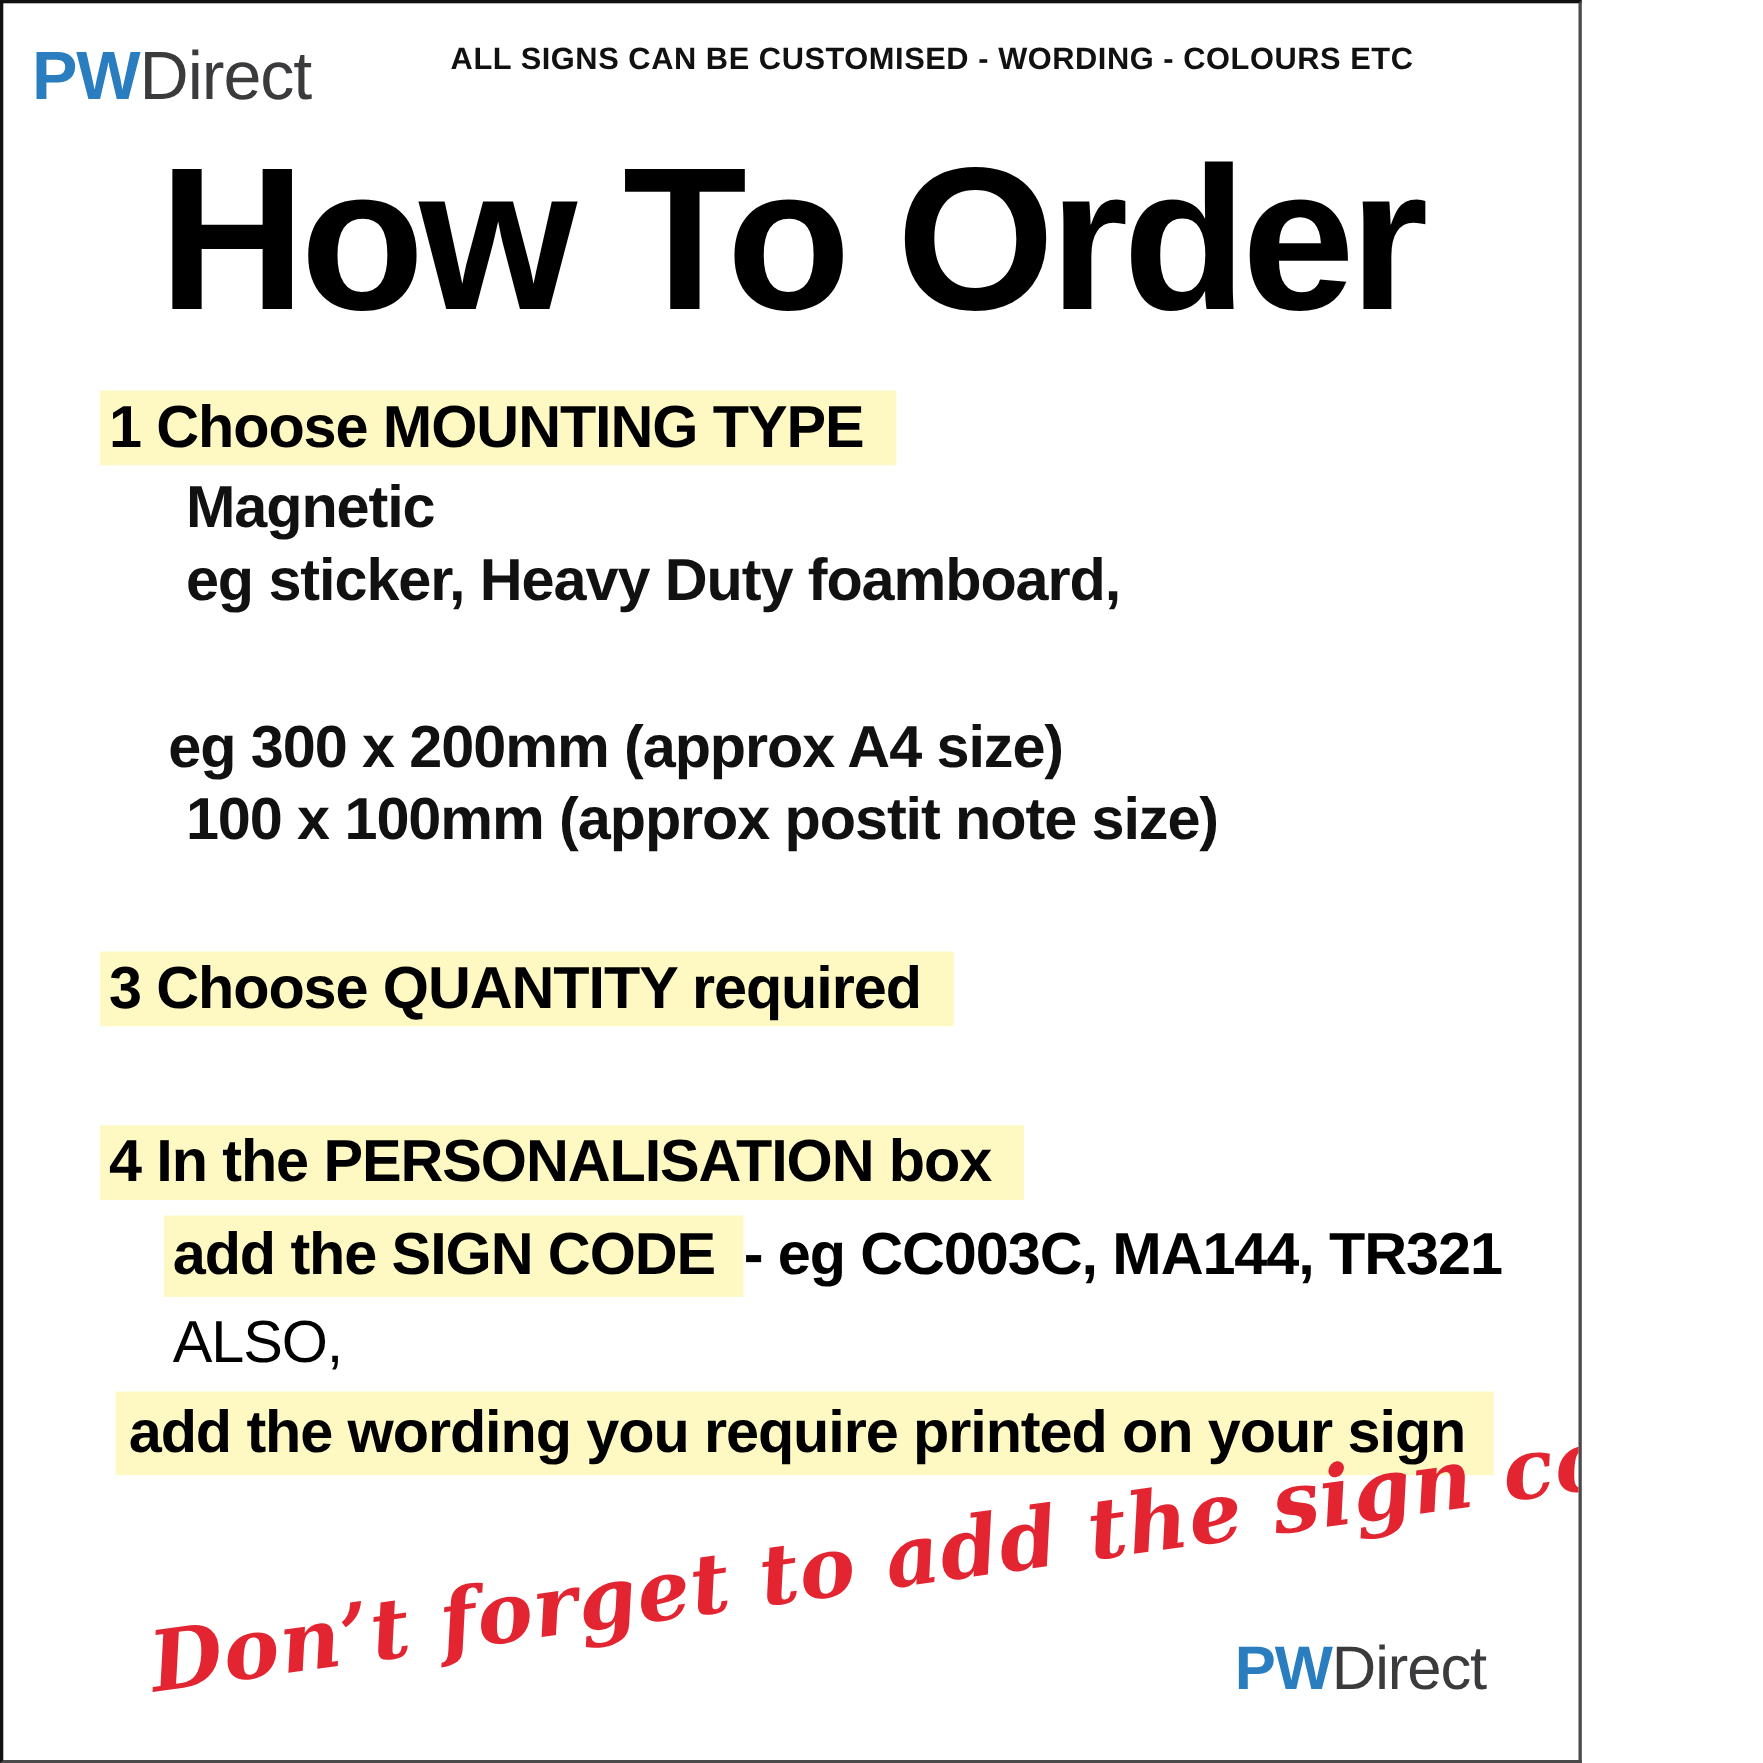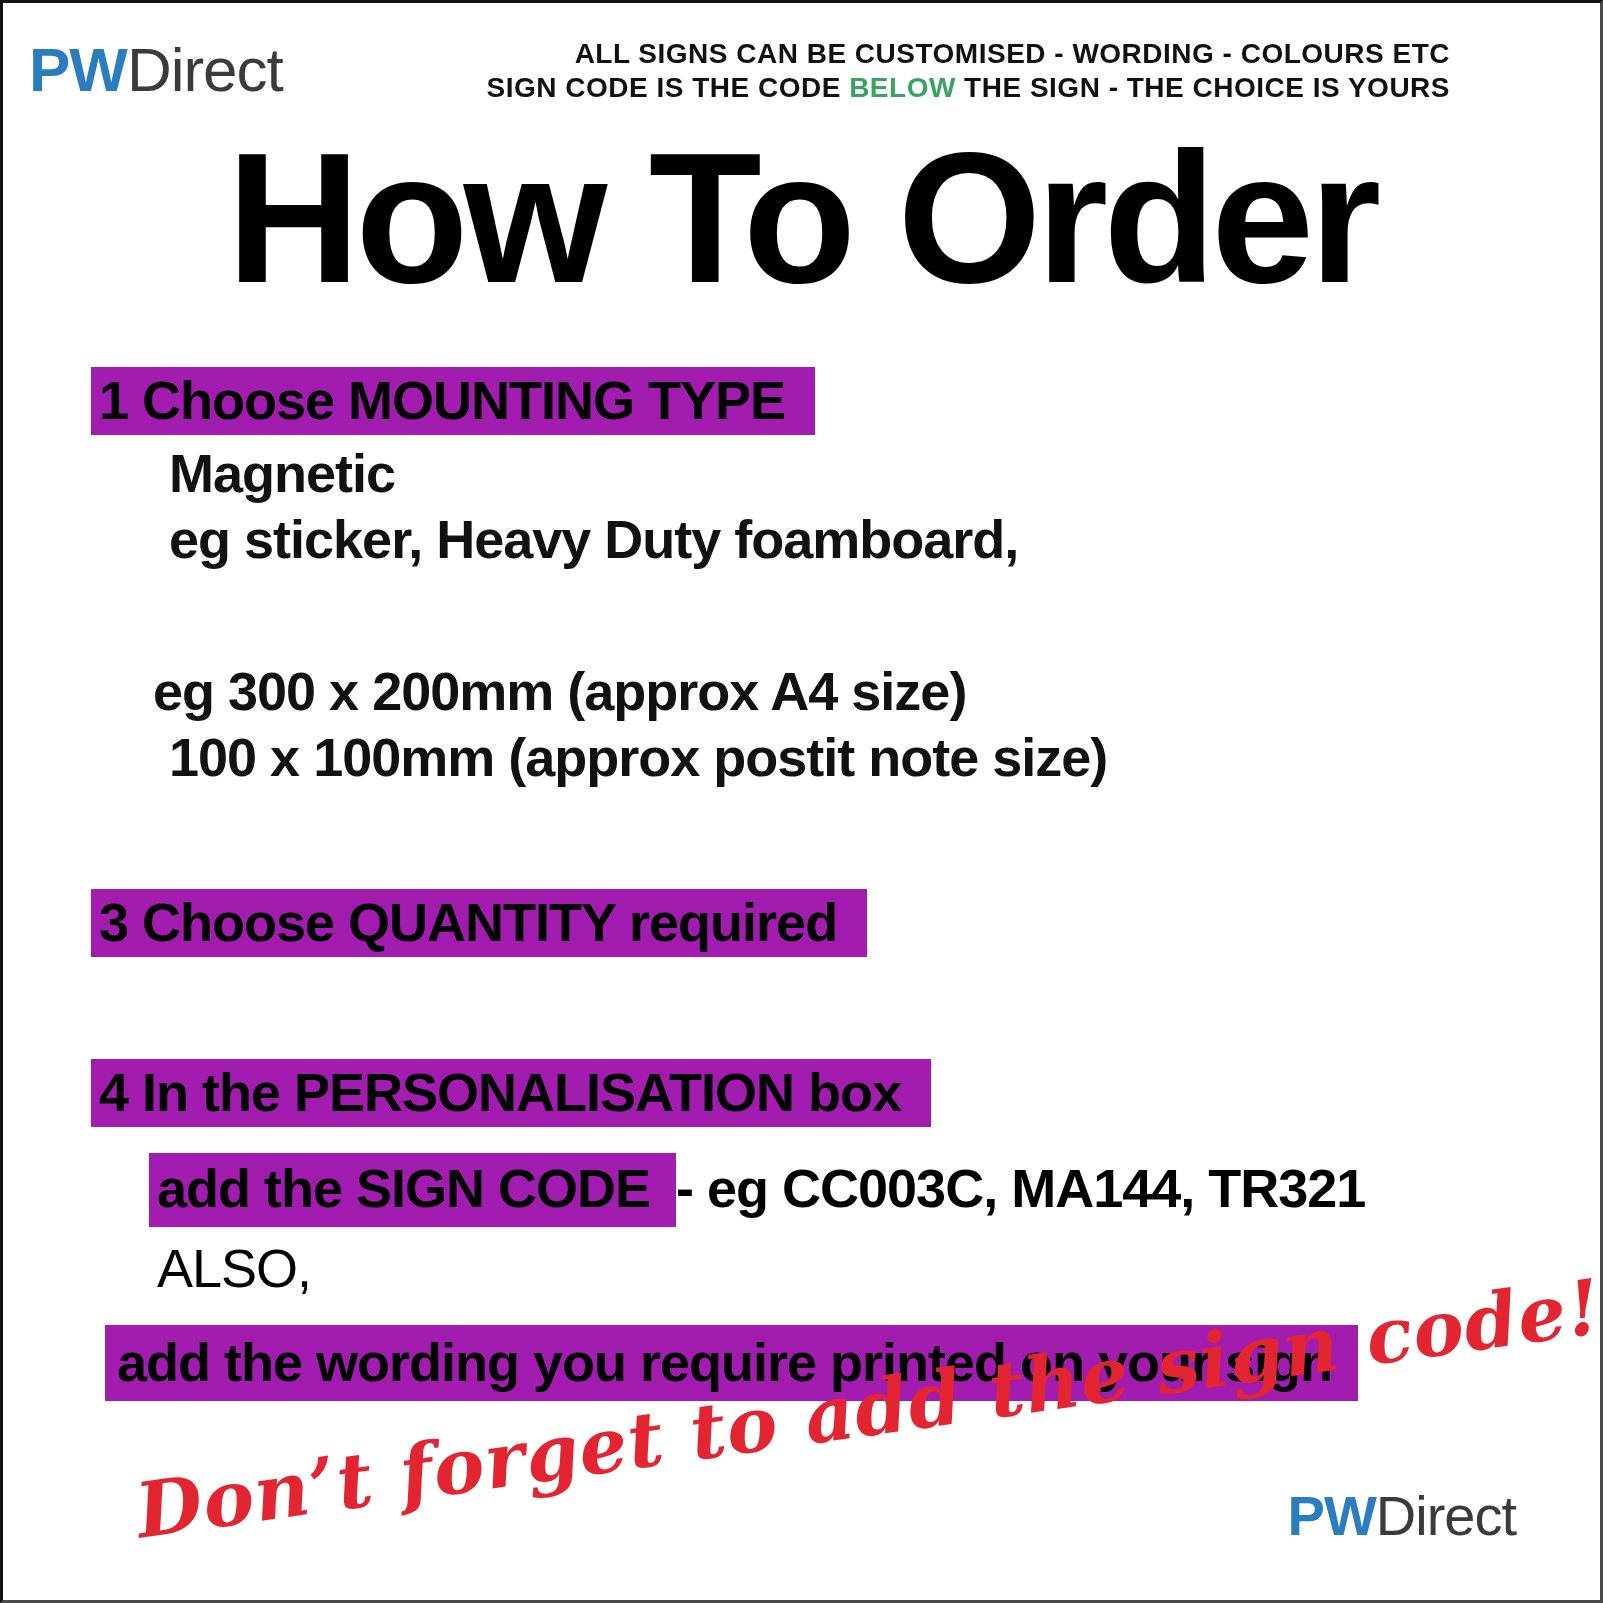--- a/index.html
+++ b/index.html
@@ -3,21 +3,21 @@
 <meta charset="utf-8">
 <style>
   html, body {
     margin: 0;
     padding: 0;
     background: #ffffff;
     font-family: "Liberation Sans", sans-serif;
   }
   .page {
     position: relative;
-    width: 1603px;
+    width: 1438px;
     height: 1603px;
     box-sizing: border-box;
     background: #ffffff;
     border: 3px solid #4a4a4a;
     border-left-color: #111;
     border-top-color: #111;
     overflow: hidden;
   }
 
   
@@ -69,23 +69,22 @@
   
   .steps {
     position: absolute;
     top: 352px;
     left: 88px;
     right: 40px;
   }
   .step { margin-bottom: 86px; }
   .step-3 { margin-bottom: 84px; }
   .hl {
-    background: #a21caf;
+    background: #fef9c3;
     display: inline-block;
-    margin-top: 12px;
   }
   .heading {
     font-size: 54px;
     font-weight: bold;
     color: #000;
     letter-spacing: -1px;
     padding: 6px 30px 8px 8px;
     line-height: 1.0;
     margin-bottom: 6px;
   }
@@ -151,23 +150,20 @@
 <body>
 
 <div class="page">
 
   <div class="topbar">
     <div class="logo logo-top">
       <span class="logo-pw">PW</span><span class="logo-direct">Direct</span>
     </div>
     <div class="top-note">
       <div class="top-note-line1">ALL SIGNS CAN BE CUSTOMISED - WORDING - COLOURS ETC</div>
-      <div class="top-note-line2">
-        <span>SIGN CODE IS THE CODE </span><span class="green">BELOW</span><span> THE SIGN - THE CHOICE IS YOURS</span>
-      </div>
     </div>
   </div>
 
   <h1 class="title">How To Order</h1>
 
   <div class="steps">
 
     <section class="step step-1">
       <div class="hl heading">1 Choose MOUNTING TYPE</div>
       <div class="sub">Magnetic</div>

